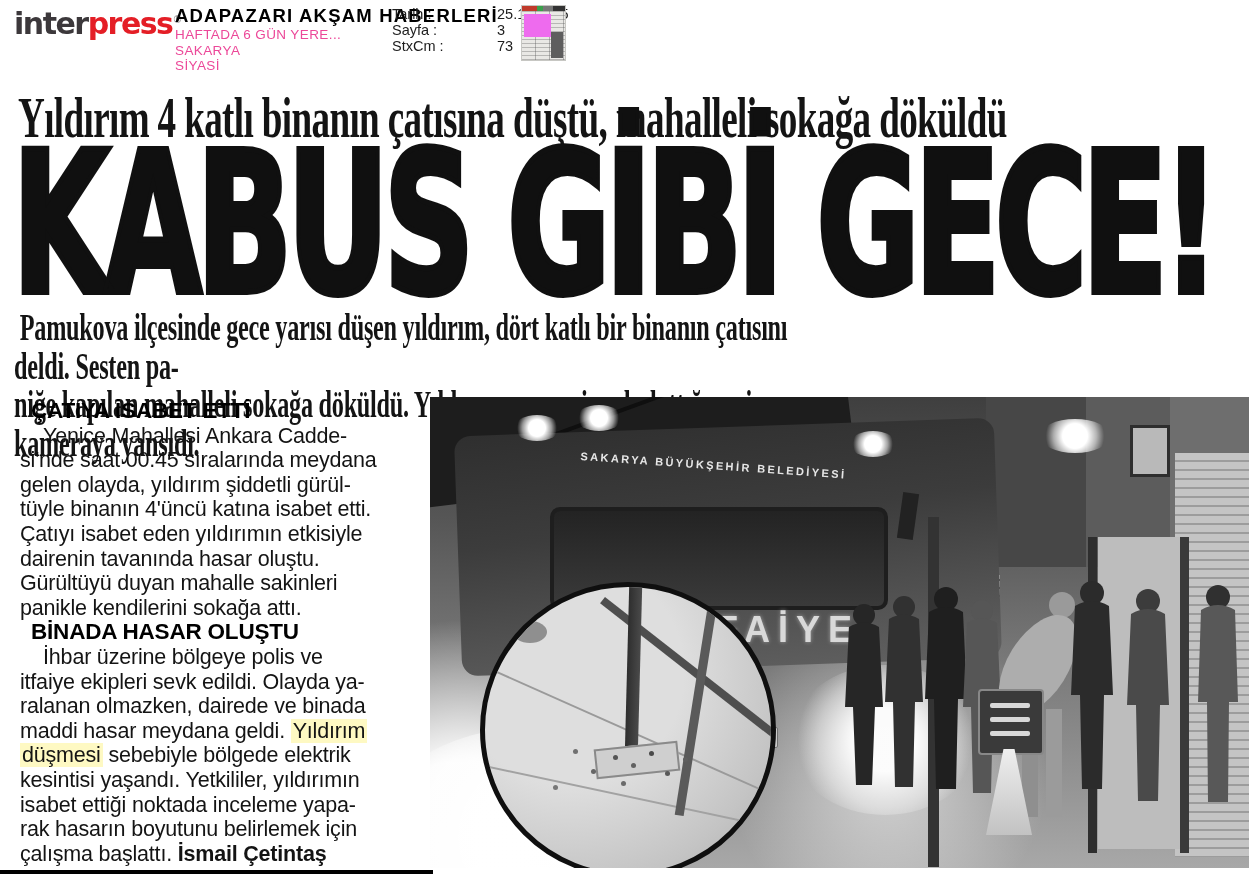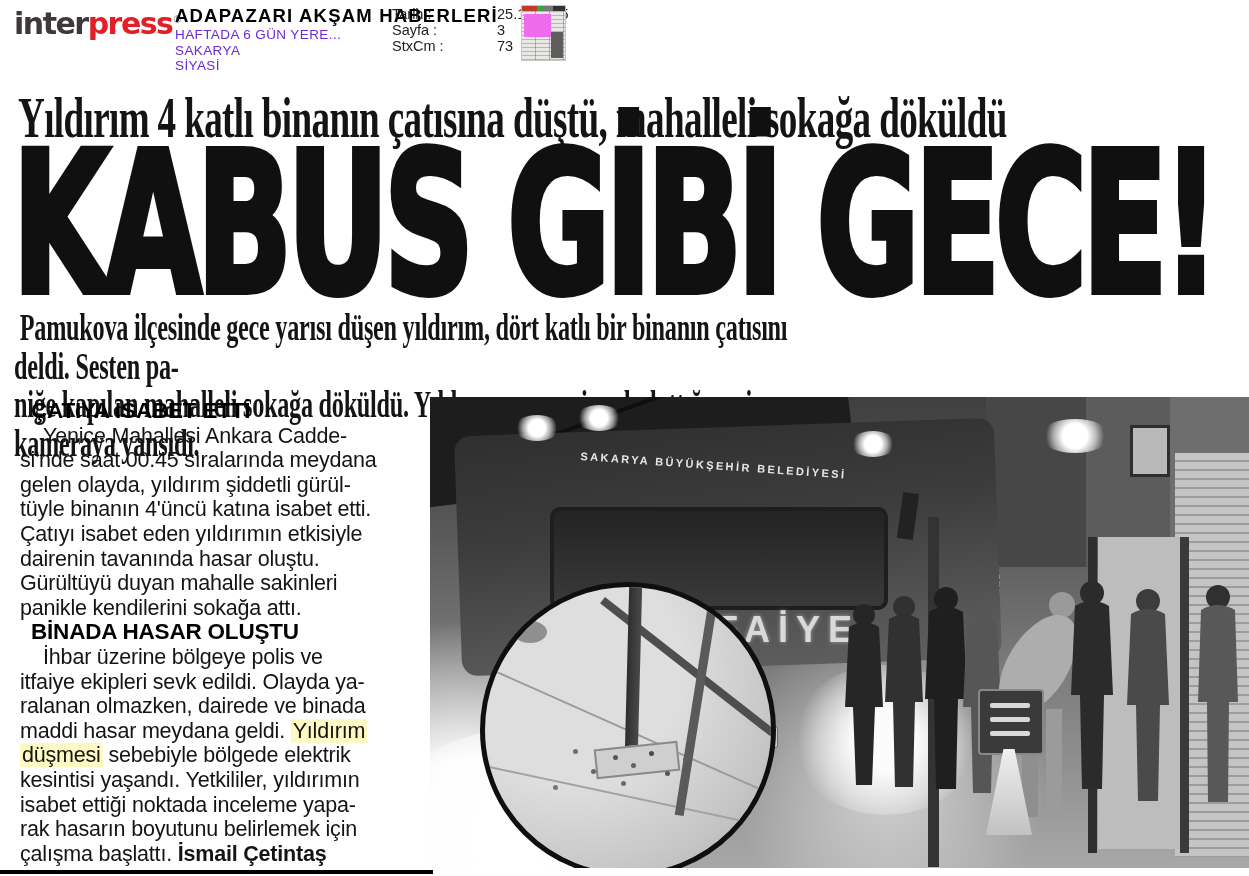--- a/index.html
+++ b/index.html
@@ -8,21 +8,21 @@
 
   
   .logo{position:absolute;left:14px;top:6px;font-family:"DejaVu Sans",sans-serif;
         font-size:30px;font-weight:700;letter-spacing:-1.5px;white-space:nowrap;}
   .logo .p1{color:#3c383b;}
   .logo .p2{color:#e41e26;}
   .logo sup{font-size:10px;color:#888;font-weight:400;}
 
   .pub{position:absolute;left:175px;top:5px;}
   .pub-name{font-size:18.5px;font-weight:700;letter-spacing:1.2px;white-space:nowrap;color:#000;}
-  .pub-line{font-size:13.5px;color:#6d28d9;line-height:15.5px;letter-spacing:.4px;white-space:nowrap;}
+  .pub-line{font-size:13.5px;color:#ec4899;line-height:15.5px;letter-spacing:.4px;white-space:nowrap;}
 
   .meta{position:absolute;left:392px;top:6px;font-size:14.5px;line-height:16px;color:#1d1d1d;}
   .meta .row{display:flex;gap:47px;}
   .meta .lbl{width:58px;}
   .meta .val{white-space:nowrap;}
 
   .thumb{position:absolute;left:521px;top:5px;width:45px;height:56px;background:#e9e8e5;
          border:1px solid #c7c7c3;box-sizing:border-box;overflow:hidden;}
   .thumb .strip{position:absolute;left:0;top:0;width:100%;height:5px;
          background:linear-gradient(90deg,#c03a2b 0 34%,#3aa04a 34% 48%,#777 48% 72%,#333 72% 100%);}

